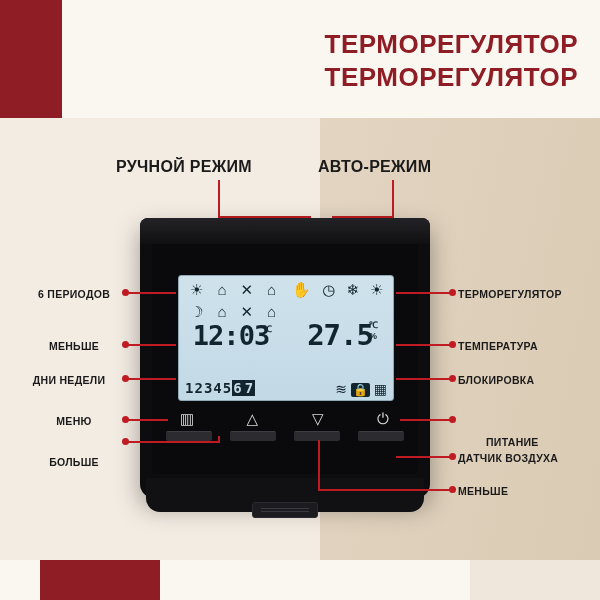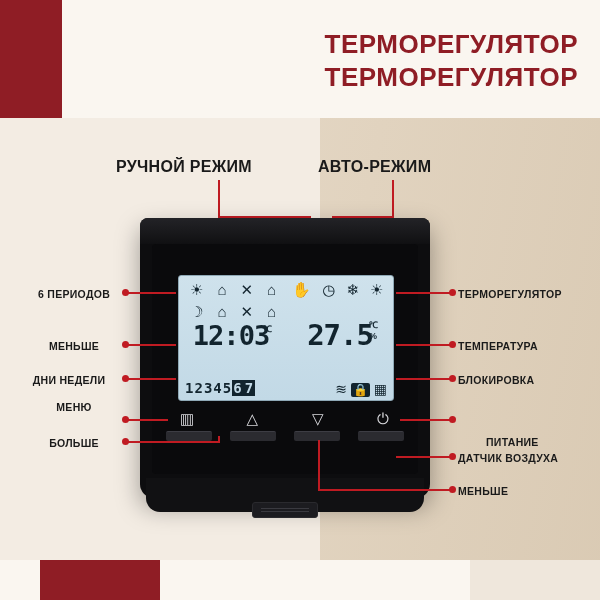--- a/index.html
+++ b/index.html
@@ -275,25 +275,25 @@
 <div class="dot" style="left:122px;top:289px;"></div>
 
 <div class="lab r" style="left:26px;top:340px;width:96px;">МЕНЬШЕ</div>
 <div class="ln" style="left:128px;top:344px;width:48px;height:2px;"></div>
 <div class="dot" style="left:122px;top:341px;"></div>
 
 <div class="lab r" style="left:16px;top:374px;width:106px;">ДНИ НЕДЕЛИ</div>
 <div class="ln" style="left:128px;top:378px;width:48px;height:2px;"></div>
 <div class="dot" style="left:122px;top:375px;"></div>
 
-<div class="lab r" style="left:26px;top:401px;width:96px;">МЕНЮ</div>
+<div class="lab r" style="left:26px;top:415px;width:96px;">МЕНЮ</div>
 <div class="ln" style="left:128px;top:419px;width:40px;height:2px;"></div>
 <div class="dot" style="left:122px;top:416px;"></div>
 
-<div class="lab r" style="left:26px;top:437px;width:96px;">БОЛЬШЕ</div>
+<div class="lab r" style="left:26px;top:456px;width:96px;">БОЛЬШЕ</div>
 <div class="ln" style="left:128px;top:441px;width:92px;height:2px;"></div>
 <div class="ln" style="left:218px;top:436px;width:2px;height:6px;"></div>
 <div class="dot" style="left:122px;top:438px;"></div>
 
 <div class="lab" style="left:458px;top:288px;">ТЕРМОРЕГУЛЯТОР</div>
 <div class="ln" style="left:396px;top:292px;width:56px;height:2px;"></div>
 <div class="dot" style="left:449px;top:289px;"></div>
 
 <div class="lab" style="left:458px;top:340px;">ТЕМПЕРАТУРА</div>
 <div class="ln" style="left:396px;top:344px;width:56px;height:2px;"></div>

